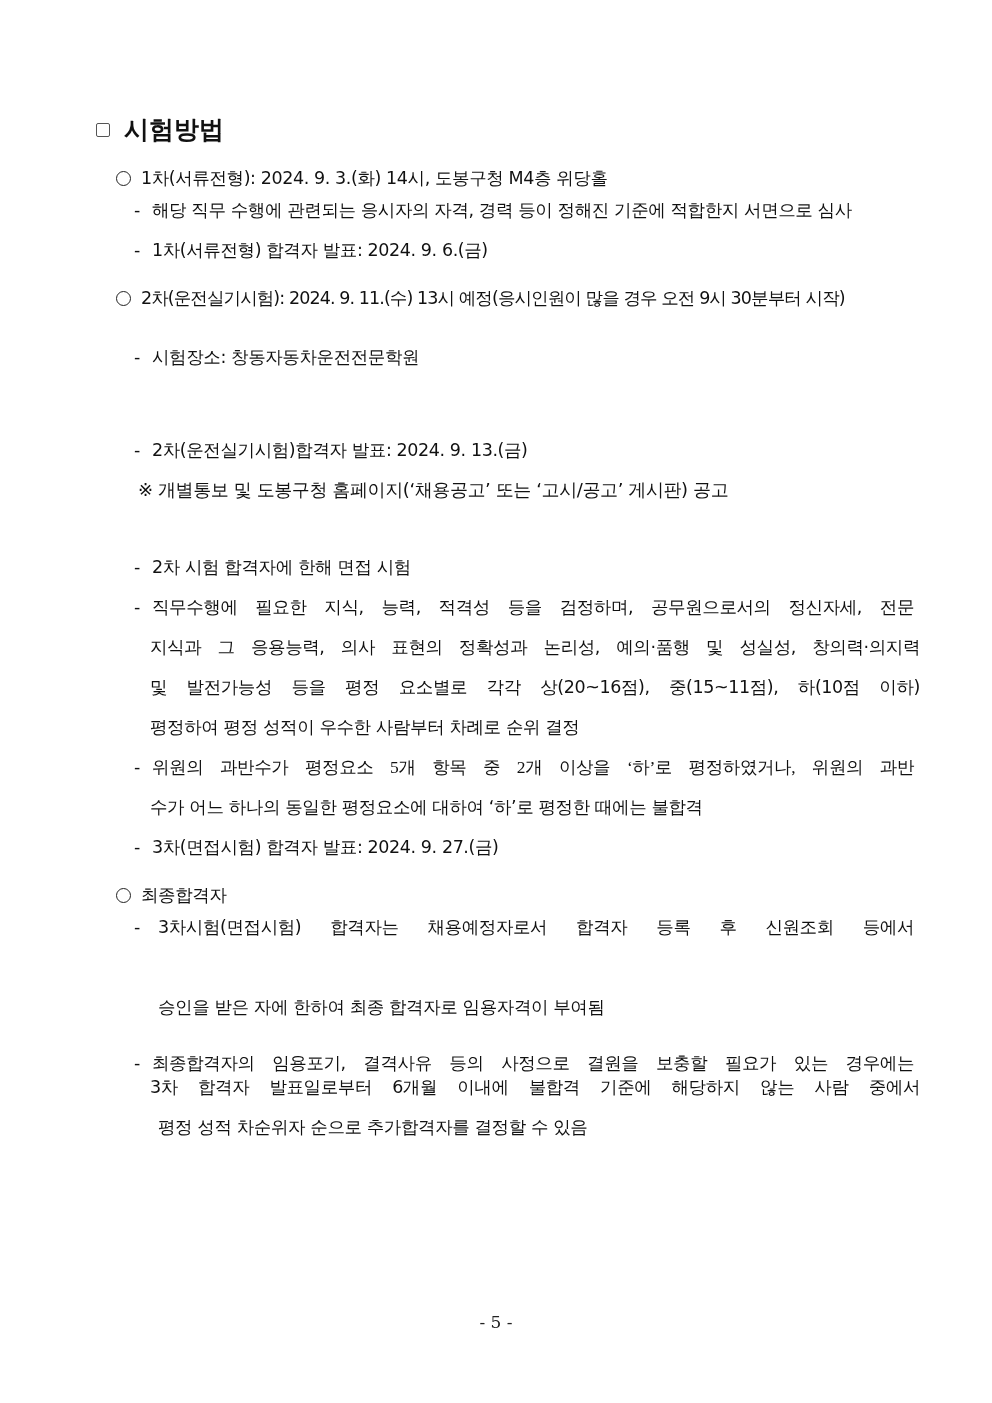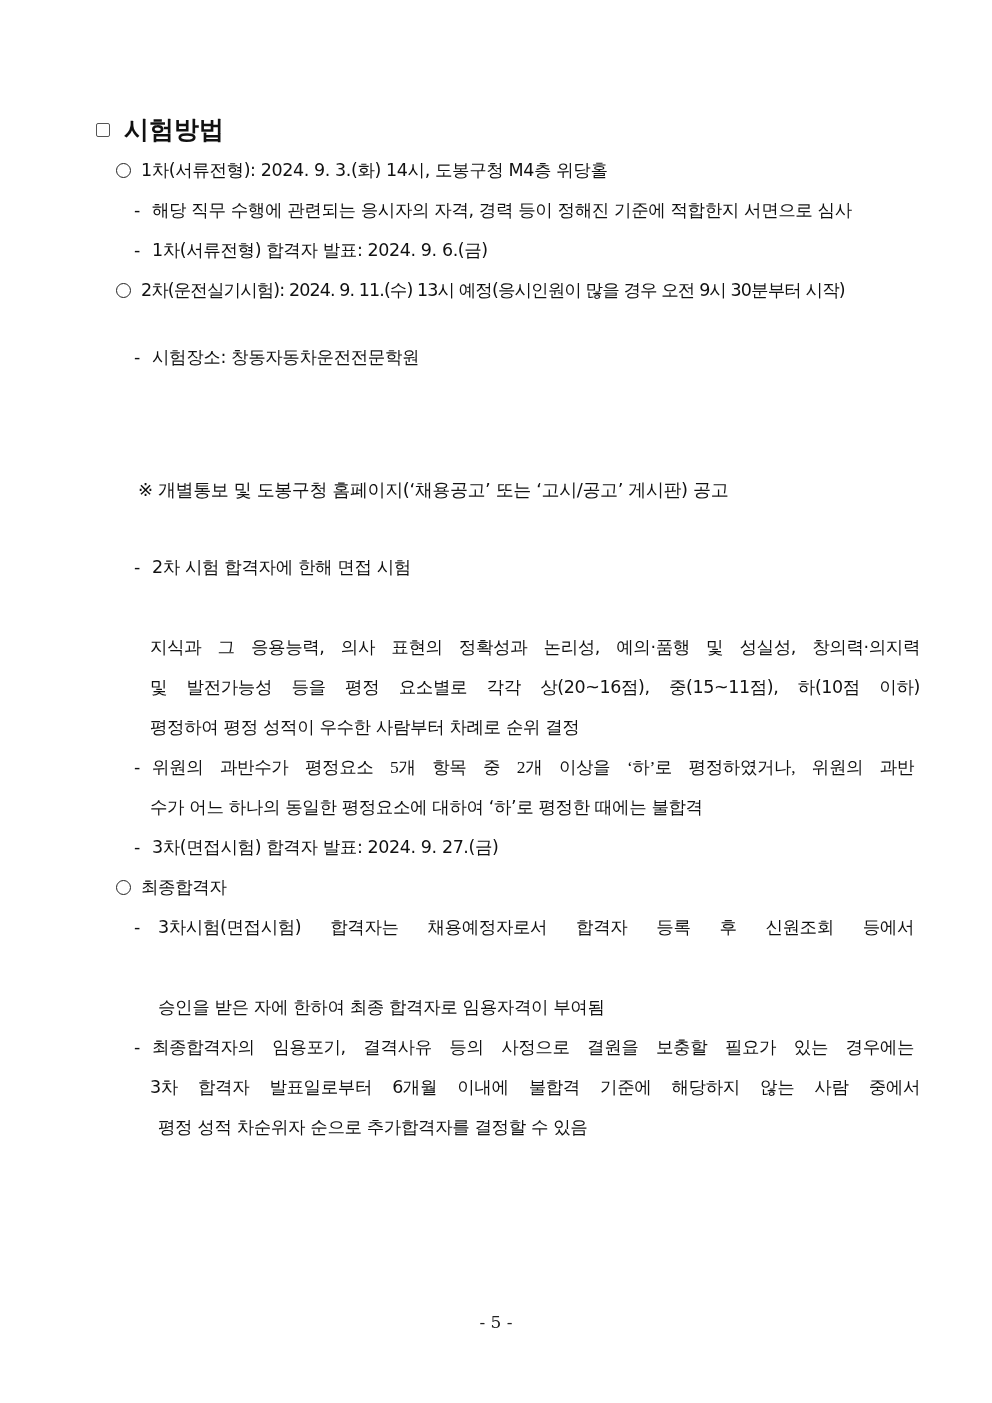--- a/index.html
+++ b/index.html
@@ -40,21 +40,21 @@
       margin-right: 14px;
       box-sizing: border-box;
     }
     .line {
       position: absolute;
       font-size: 17.5px;
       white-space: nowrap;
       line-height: 24px;
       letter-spacing: -0.4px;
     }
-    .lvl1 { left: 116px; }
+    .lvl1 { left: 116px; margin-top: 8px; }
     .lvl2 { left: 134px; }
     .cont { left: 150px; }
     .cont2 { left: 158px; }
     .note { left: 138px; font-size: 18px; }
     .circle-marker {
       display: inline-block;
       width: 15px;
       height: 15px;
       border: 1.4px solid #222;
       border-radius: 50%;
@@ -106,26 +106,32 @@
   <div class="line lvl2" style="top:238px;">
     <span class="dash-marker">-</span><span>1차(서류전형) 합격자 발표: 2024. 9. 6.(금)</span>
   </div>
 
   <div class="line lvl1" style="top:278px; letter-spacing:-0.9px;">
     <span class="circle-marker"></span><span>2차(운전실기시험): 2024. 9. 11.(수) 13시 예정(응시인원이 많을 경우 오전 9시 30분부터 시작)</span>
   </div>
   <div class="line lvl2" style="top:302px;margin-top:43px;">
     <span class="dash-marker">-</span><span>시험장소: 창동자동차운전전문학원</span>
   </div>
+  <div class="line lvl2" style="top:438px;">
+    <span class="dash-marker">-</span><span>2차(운전실기시험)합격자 발표: 2024. 9. 13.(금)</span>
+  </div>
   <div class="line note" style="top:478px;">※ 개별통보 및 도봉구청 홈페이지(‘채용공고’ 또는 ‘고시/공고’ 게시판) 공고</div>
 
   <div class="line lvl2" style="top:555px;">
     <span class="dash-marker">-</span><span>2차 시험 합격자에 한해 면접 시험</span>
   </div>
 
+  <div class="line lvl2" style="top:595px;">
+    <span class="dash-marker">-</span><span class="justify2" style="display:inline-block;">직무수행에 필요한 지식, 능력, 적격성 등을 검정하며, 공무원으로서의 정신자세, 전문</span>
+  </div>
   <div class="line cont justify" style="top:635px;">지식과 그 응용능력, 의사 표현의 정확성과 논리성, 예의·품행 및 성실성, 창의력·의지력</div>
   <div class="line cont justify" style="top:675px;">및 발전가능성 등을 평정 요소별로 각각 상(20~16점), 중(15~11점), 하(10점 이하)</div>
   <div class="line cont" style="top:715px;">평정하여 평정 성적이 우수한 사람부터 차례로 순위 결정</div>
 
   <div class="line lvl2" style="top:755px;">
     <span class="dash-marker">-</span><span class="justify2" style="display:inline-block;font-family:Liberation Serif, serif;">위원의 과반수가 평정요소 5개 항목 중 2개 이상을 ‘하’로 평정하였거나, 위원의 과반</span>
   </div>
   <div class="line cont" style="top:795px;">수가 어느 하나의 동일한 평정요소에 대하여 ‘하’로 평정한 때에는 불합격</div>
 
   <div class="line lvl2" style="top:835px;">
@@ -135,19 +141,19 @@
   <div class="line lvl1" style="top:875px;">
     <span class="circle-marker"></span><span>최종합격자</span>
   </div>
 
   <div class="line lvl2" style="top:915px;">
     <span class="dash-marker" style="width:24px;">-</span><span class="justify2" style="display:inline-block; width:756px;">3차시험(면접시험) 합격자는 채용예정자로서 합격자 등록 후 신원조회 등에서</span>
   </div>
   <div class="line cont2" style="top:995px;">승인을 받은 자에 한하여 최종 합격자로 임용자격이 부여됨</div>
 
   <div class="line lvl2" style="top:1035px;">
-    <span class="dash-marker">-</span><span class="justify2" style="display:inline-block;">최종합격자의 임용포기, 결격사유 등의 사정으로 결원을 보충할 필요가 있는 경우에는</span>
+    <span class="dash-marker">-</span><span class="justify2" style="display:inline-block;margin-top:16px;">최종합격자의 임용포기, 결격사유 등의 사정으로 결원을 보충할 필요가 있는 경우에는</span>
   </div>
   <div class="line cont justify" style="top:1075px;">3차 합격자 발표일로부터 6개월 이내에 불합격 기준에 해당하지 않는 사람 중에서</div>
   <div class="line cont2" style="top:1115px;">평정 성적 차순위자 순으로 추가합격자를 결정할 수 있음</div>
 
   <div class="page-number">- 5 -</div>
 </div>
 
 </body></html>

